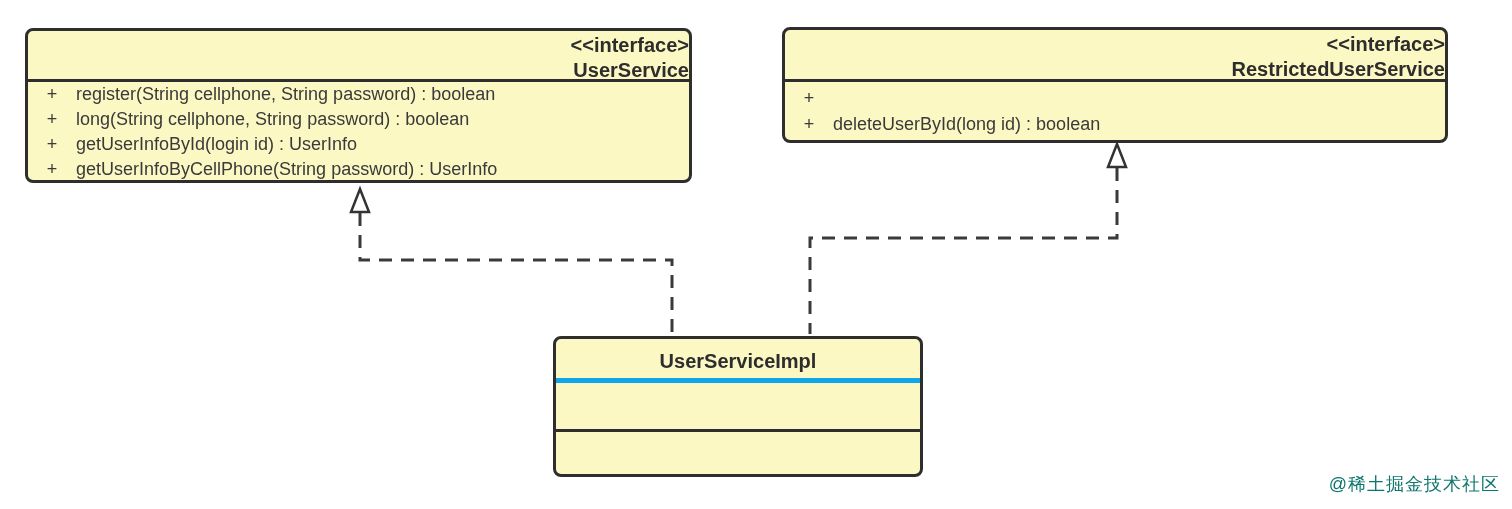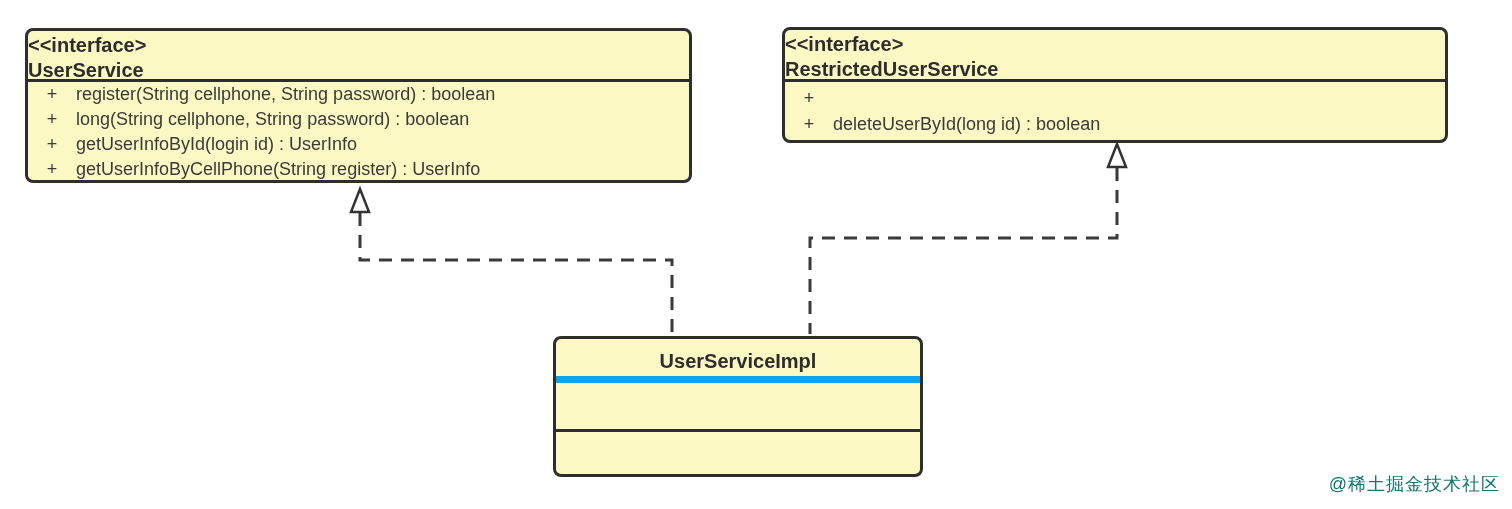--- a/index.html
+++ b/index.html
@@ -24,21 +24,21 @@
     border-radius: 8px;
     box-sizing: border-box;
     color: #3a3a3a;
   }
   .box-userservice        { left: 25px;  top: 28px;  width: 667px; height: 155px; }
   .box-restricted         { left: 782px; top: 27px;  width: 666px; height: 116px; }
   .box-impl               { left: 553px; top: 336px; width: 370px; height: 141px; }
 
   .title-comp {
     border-bottom: 3px solid #2e2e2e;
-    text-align: left;
+    text-align: right;
     font-weight: bold;
     color: #2d2d2d;
     box-sizing: border-box;
   }
   .box-userservice .title-comp { height: 51px; padding-top: 2px; }
   .box-restricted  .title-comp { height: 52px; padding-top: 2px; }
   .stereotype, .class-name {
     font-size: 20px;
     line-height: 25px;
     white-space: nowrap;
@@ -61,21 +61,21 @@
     width: 18px;
     margin-left: 15px;
     margin-right: 15px;
     text-align: center;
     flex: 0 0 auto;
   }
 
   
   .impl-title-comp {
     height: 44px;
-    border-bottom: 7px solid #0ea5e9;
+    border-bottom: 5px solid #0ea5e9;
     text-align: center;
     font-weight: bold;
     color: #2d2d2d;
     font-size: 20px;
     line-height: 44px;
     box-sizing: border-box;
   }
   .impl-attr-comp {
     height: 49px;
     border-bottom: 3px solid #2e2e2e;
@@ -135,21 +135,21 @@
       <div class="method-row">
         <span class="vis">+</span>
         <span class="sig">long(String cellphone, String password) : boolean</span>
       </div>
       <div class="method-row">
         <span class="vis">+</span>
         <span class="sig">getUserInfoById(login id) : UserInfo</span>
       </div>
       <div class="method-row">
         <span class="vis">+</span>
-        <span class="sig">getUserInfoByCellPhone(String register) : UserInfo</span>
+        <span class="sig">getUserInfoByCellPhone(String password) : UserInfo</span>
       </div>
     </div>
   </div>
 
   <div class="uml-box box-restricted">
     <div class="title-comp">
       <div class="stereotype">&lt;&lt;interface&gt;</div>
       <div class="class-name">RestrictedUserService</div>
     </div>
     <div class="methods-comp">

